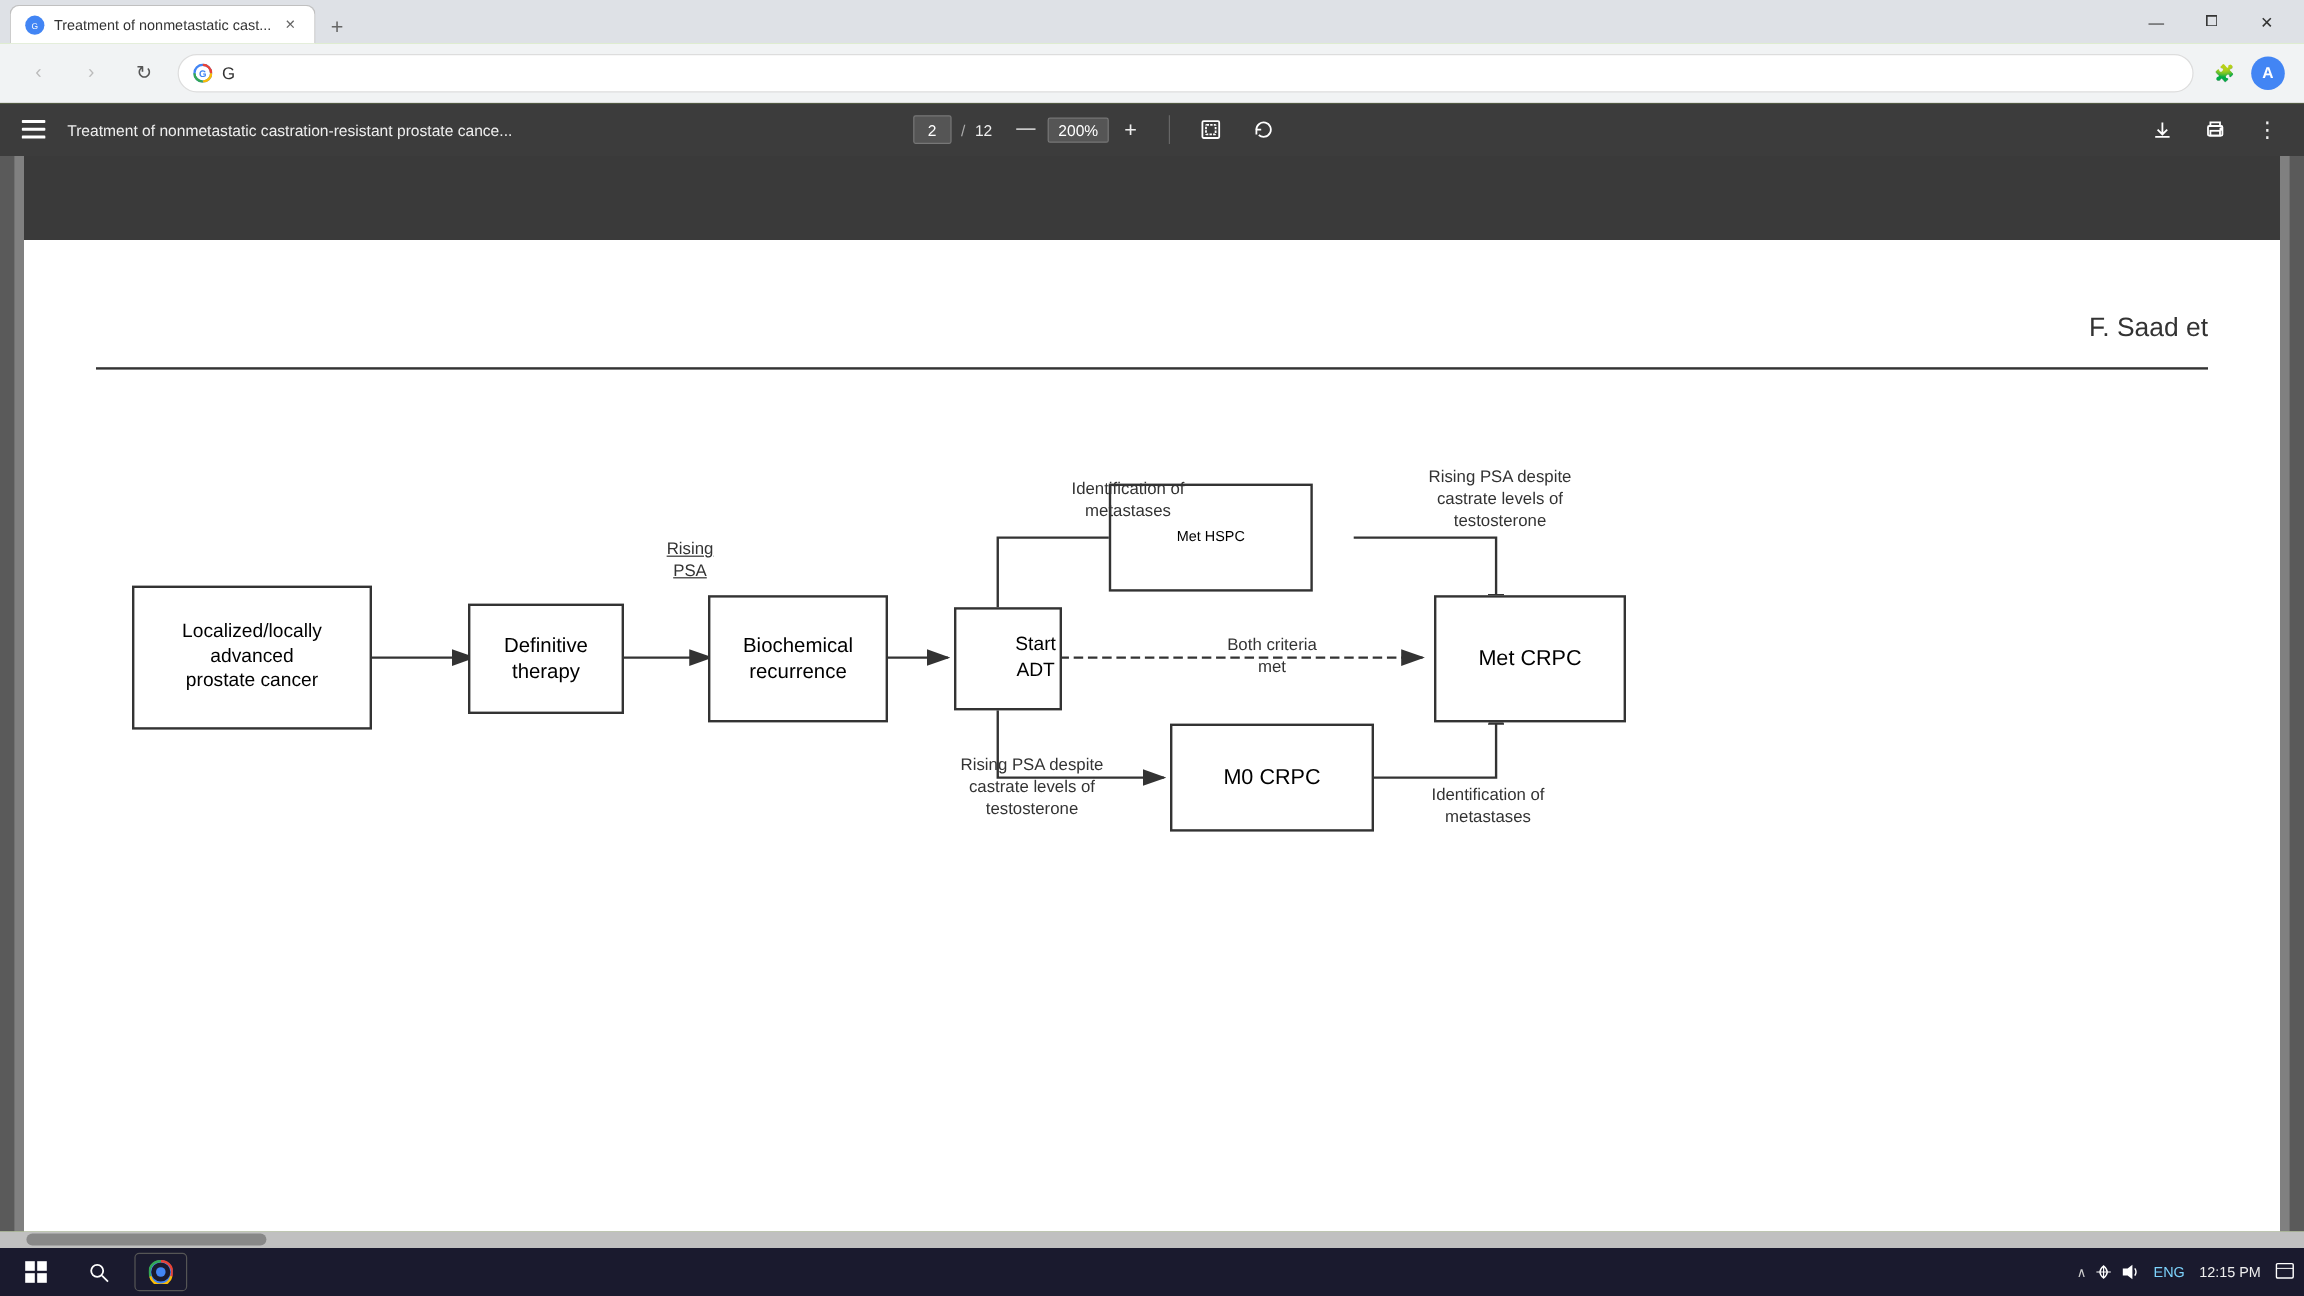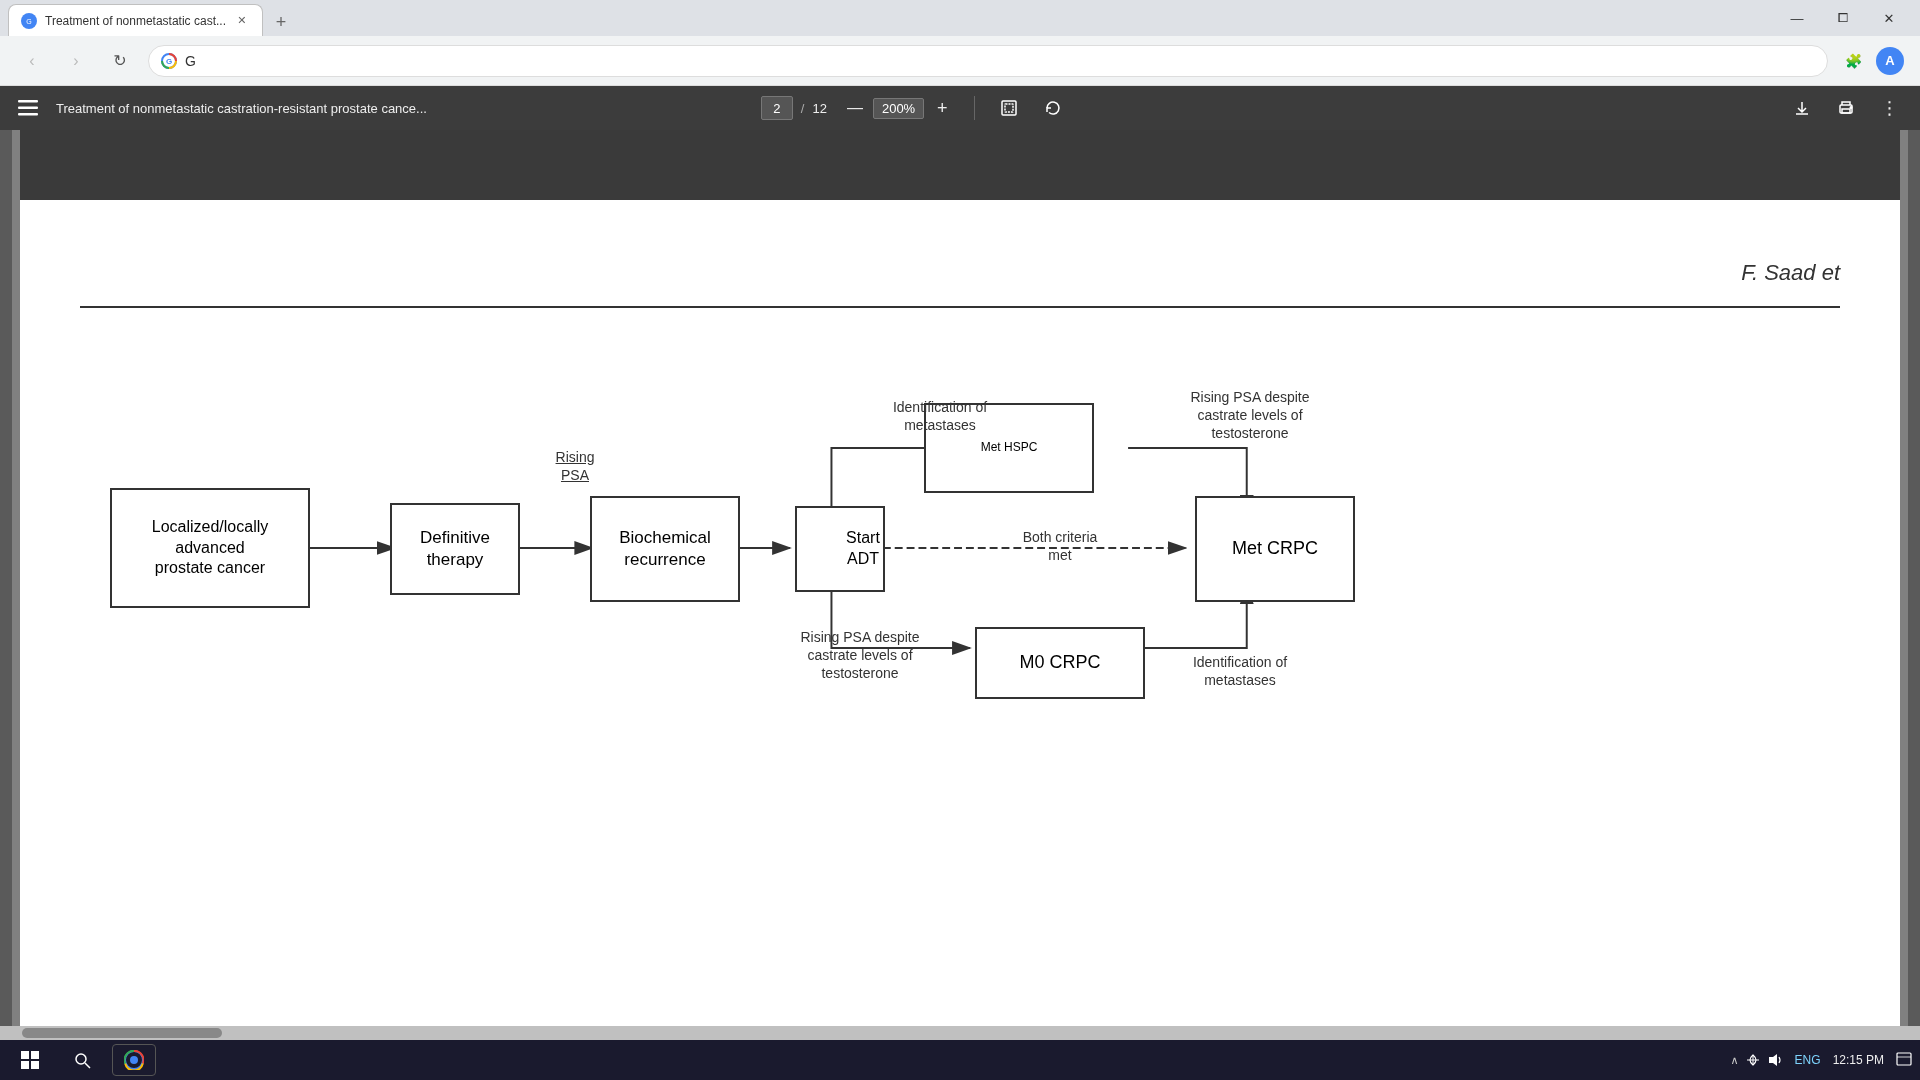--- a/index.html
+++ b/index.html
@@ -75,21 +75,21 @@
       min-height: 900px;
     }
 
     
     .dark-stripe {
       position: absolute; top: 0; left: 0; width: 100%; height: 70px; background: #3a3a3a;
     }
     .page-content { position: relative; z-index: 1; padding-top: 0; }
 
     
-    .author-text { text-align: right; font-size: 22px; color: #333; padding: 10px 0 20px 0; border-bottom: 2px solid #333; margin-bottom: 30px; font-style: italic; }
+    .author-text { text-align: right; font-size: 22px; color: #333; padding: 10px 0 20px 0; border-bottom: 2px solid #333; margin-bottom: 30px; }
 
     
     .flowchart-container {
       position: relative; width: 100%; height: 420px; margin-top: 20px;
     }
 
     
     .fc-box {
       position: absolute; border: 2px solid #333; background: #fff; display: flex; align-items: center; justify-content: center;
       text-align: center; font-size: 18px; font-weight: normal; line-height: 1.3;
@@ -265,21 +265,21 @@
           </div>
 
           <div class="fc-box" style="left:844px; top:65px; width:170px; height:90px; font-size:12px;">
             <span>Met HSPC</span>
           </div>
 
           <div class="fc-box" style="left:1115px; top:158px; width:160px; height:106px; font-size:18px;align-items:center;">
             <span>Met CRPC</span>
           </div>
 
-          <div class="fc-box" style="left:895px; top:265px; width:170px; height:72px; font-size:18px;margin-top:24px;">
+          <div class="fc-box" style="left:895px; top:265px; width:170px; height:90px; font-size:18px;">
             <span>M0 CRPC</span>
           </div>
 
           <div class="fc-label" style="left:455px; top:110px; width:80px;text-decoration:underline;">
             <span>Rising<br>PSA</span>
           </div>
 
           <div class="fc-label" style="left:800px; top:60px; width:120px;">
             <span>Identification of<br>metastases</span>
           </div>

